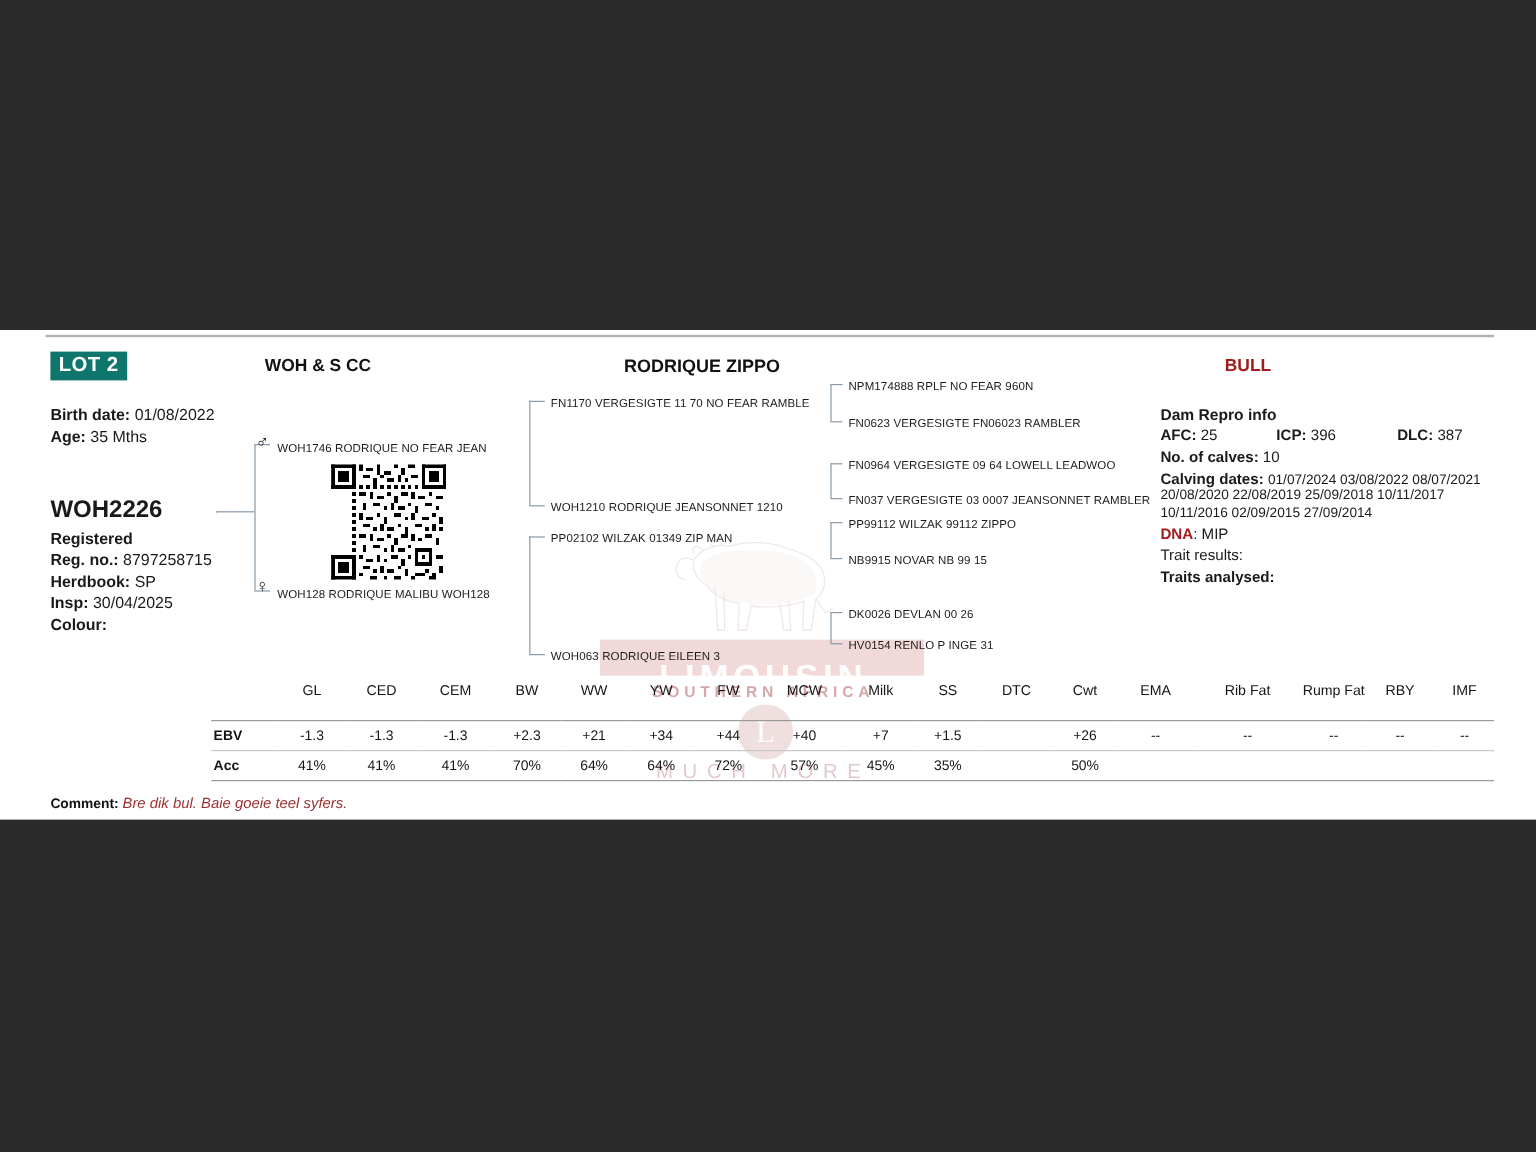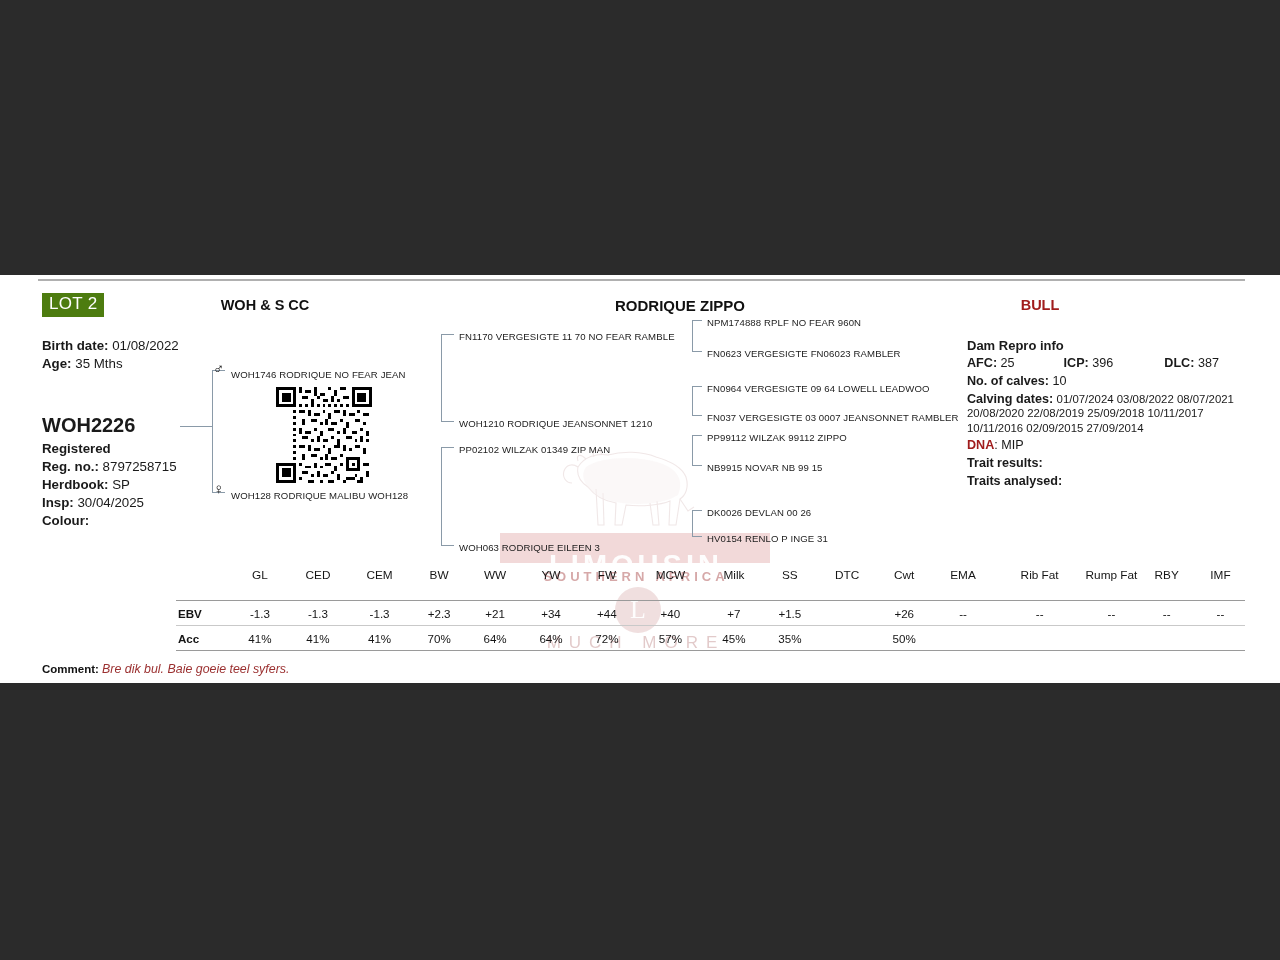--- a/index.html
+++ b/index.html
@@ -113,39 +113,39 @@
   }
 
   
   .abs { position: absolute; }
   .red { color: #a01c1c; }
   .bold { font-weight: bold; }
 
   
   #lot-badge {
     left: 42px; top: 18px;
-    background: #4d7c0f;
+    background: #0f766e;
     color: #ffffff;
     font-size: 17px;
-    font-weight: normal;
+    font-weight: bold;
     padding: 1px 7px 3px 7px;
     letter-spacing: .3px;
   }
   #consignor {
     left: 150px; top: 22px;
     width: 230px;
     text-align: center;
     font-size: 14.5px;
     font-weight: bold;
     color: #111;
   }
   #animal-name {
     left: 425px; top: 22px;
     width: 320px;
-    text-align: right;
+    text-align: center;
     font-size: 15px;
     font-weight: bold;
     color: #111;
   }
   #sex-label {
     left: 940px; top: 22px;
     width: 200px;
     text-align: center;
     font-size: 14.5px;
     font-weight: bold;
@@ -186,21 +186,21 @@
 
   
   .rinfo { left: 967px; font-size: 12.6px; color: #1a1a1a; white-space: nowrap; }
   #r-damrepro { top: 63px; font-size: 13px; font-weight: bold; }
   #r-afcrow   { top: 81px; }
   #r-calves   { top: 99px; }
   #r-cdates   { top: 117px; }
   #r-cd2      { top: 132px; font-size: 11.4px; }
   #r-cd3      { top: 147px; font-size: 11.4px; }
   #r-dna      { top: 163px; }
-  #r-tres     { top: 181px; font-weight: bold; }
+  #r-tres     { top: 181px; font-weight: normal; }
   #r-tana     { top: 199px; font-weight: bold; }
   .spacer-afc { display: inline-block; width: 42px; }
   .spacer-icp { display: inline-block; width: 44px; }
 
   
   #ebv-table {
     position: absolute;
     left: 176px;
     top: 288px;
     width: 1069px;

